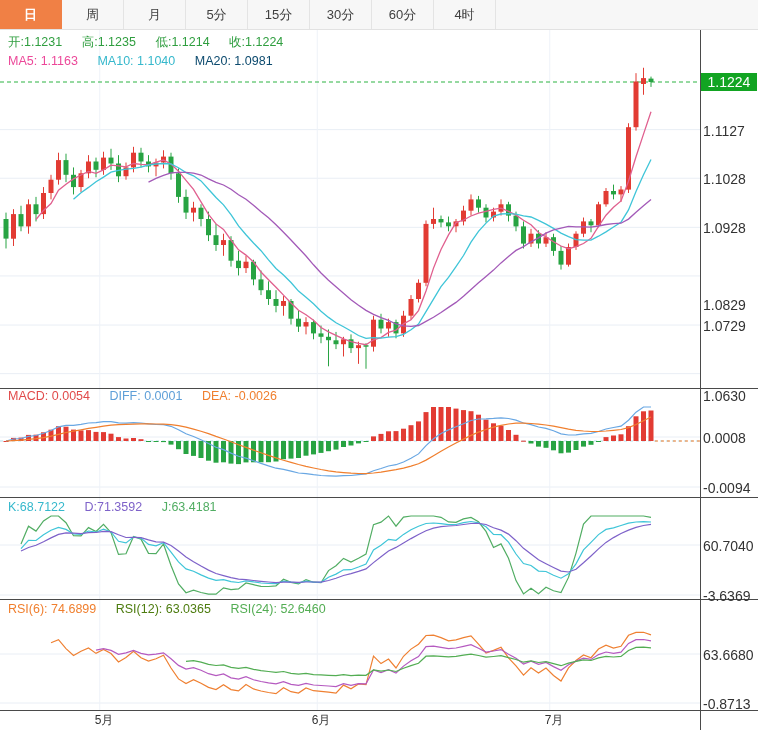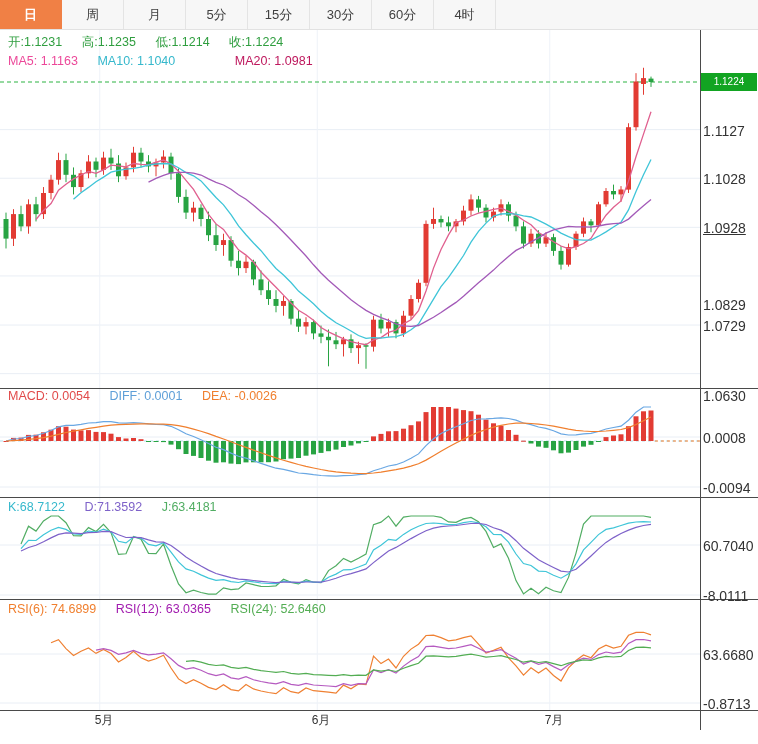--- a/index.html
+++ b/index.html
@@ -3,26 +3,26 @@
 <meta charset="utf-8">
 <style>
   html,body{margin:0;padding:0;background:#fff;font-family:"Liberation Sans","DejaVu Sans",sans-serif;}
   #app{position:relative;width:758px;height:744px;background:#fff;overflow:hidden;}
   svg{position:absolute;top:0;left:0;}
   .tabbar{position:absolute;top:0;left:0;width:758px;height:30px;background:#f7f7f7;border-bottom:1px solid #e2e2e2;display:flex;box-sizing:border-box;z-index:5;}
   .tab{width:62px;height:29px;line-height:29px;text-align:center;font-size:13px;color:#404040;border-right:1px solid #e4e4e4;box-sizing:border-box;background:#f7f7f7;cursor:pointer;}
   .tab.active{background:#f08045;color:#fff;border-right:1px solid #f08045;font-weight:bold;}
   .hrow{position:absolute;left:8px;font-size:12.5px;white-space:nowrap;z-index:4;}
   .hrow span{margin-right:16px;}
-  .g{color:#2f9e3f;} .pink{color:#ec4899;} .cyan{color:#36b8cc;} .purple{color:#be185d;margin-left:40px;}
+  .g{color:#2f9e3f;} .pink{color:#ec4899;} .cyan{color:#36b8cc;} .purple{color:#0c4a6e;}
   .red{color:#e14b4b;} .blue{color:#5e9fd8;margin-top:28px;} .orange{color:#f07f2e;}
-  .violet{color:#7e62c9;} .jgreen{color:#51ad63;} .mag{color:#a21caf;} .rgreen{color:#53ad53;margin-top:41px;}
+  .violet{color:#7e62c9;} .jgreen{color:#51ad63;} .mag{color:#4d7c0f;} .rgreen{color:#53ad53;margin-top:41px;}
   .axis-label{position:absolute;left:703px;font-size:14px;color:#333;z-index:4;}
   .price-tag{position:absolute;left:701px;top:73px;width:56px;height:18px;line-height:18px;text-align:center;
-             font-size:10px;color:#fff;background:#12a422;z-index:4;}
+             font-size:14px;color:#fff;background:#12a422;z-index:4;}
   .xlabel{position:absolute;top:712px;font-size:12px;color:#333;transform:translateX(-50%);z-index:4;}
 </style>
 </head>
 <body>
 
 <div id="app">
 
   <svg id="chart-svg" width="758" height="744">
       <line x1="0" y1="129.62840027496827" x2="700" y2="129.62840027496827" stroke="#e9eef5" stroke-width="1"></line>
       <line x1="0" y1="178.2388294215853" x2="700" y2="178.2388294215853" stroke="#e9eef5" stroke-width="1"></line>
@@ -358,27 +358,27 @@
 
   <div class="hrow" style="top:602px;">
     <span class="orange">RSI(6): 74.6899</span>
     <span class="mag">RSI(12): 63.0365</span>
     <span class="rgreen">RSI(24): 52.6460</span>
   </div>
 
   <div class="price-tag">1.1224</div>
   <span class="axis-label" style="top:123px;">1.1127</span>
   <span class="axis-label" style="top:171px;">1.1028</span>
-  <span class="axis-label" style="top:220px;text-decoration:underline;">1.0928</span>
+  <span class="axis-label" style="top:220px;">1.0928</span>
   <span class="axis-label" style="top:269px;margin-top:28px;">1.0829</span>
   <span class="axis-label" style="top:318px;">1.0729</span>
   <span class="axis-label" style="top:388px;">1.0630</span>
   <span class="axis-label" style="top:430px;">0.0008</span>
   <span class="axis-label" style="top:480px;">-0.0094</span>
   <span class="axis-label" style="top:538px;">60.7040</span>
-  <span class="axis-label" style="top:588px;">-8.0111</span>
+  <span class="axis-label" style="top:588px;">-3.6369</span>
   <span class="axis-label" style="top:647px;">63.6680</span>
   <span class="axis-label" style="top:696px;">-0.8713</span>
 
   <span class="xlabel" style="left:104px;">5月</span>
   <span class="xlabel" style="left:321px;">6月</span>
   <span class="xlabel" style="left:554px;">7月</span>
 </div>
 
 </body></html>

